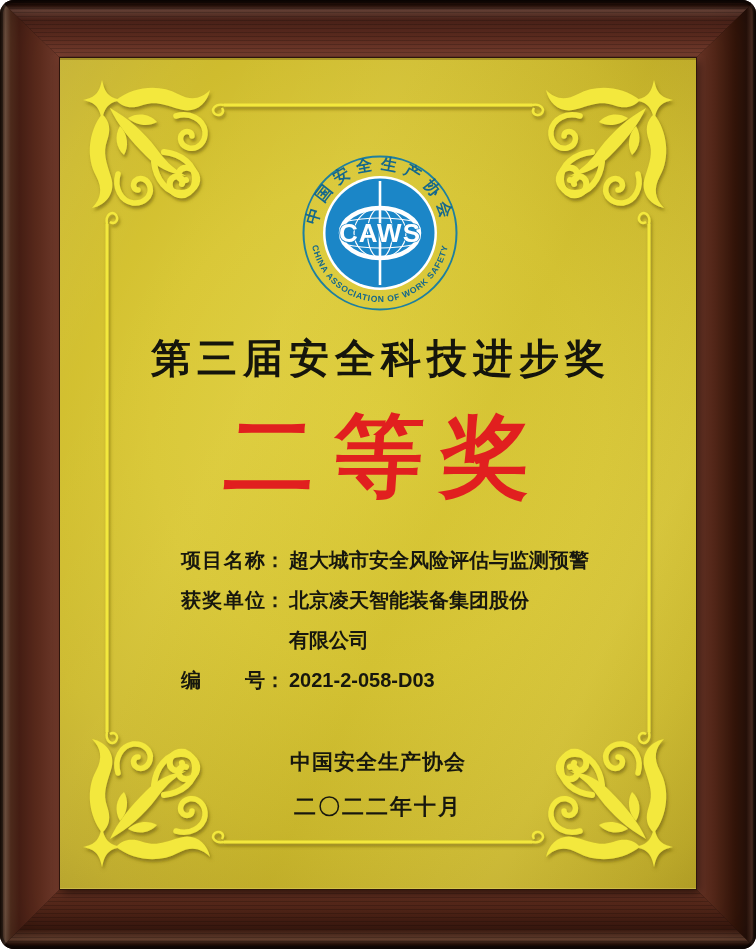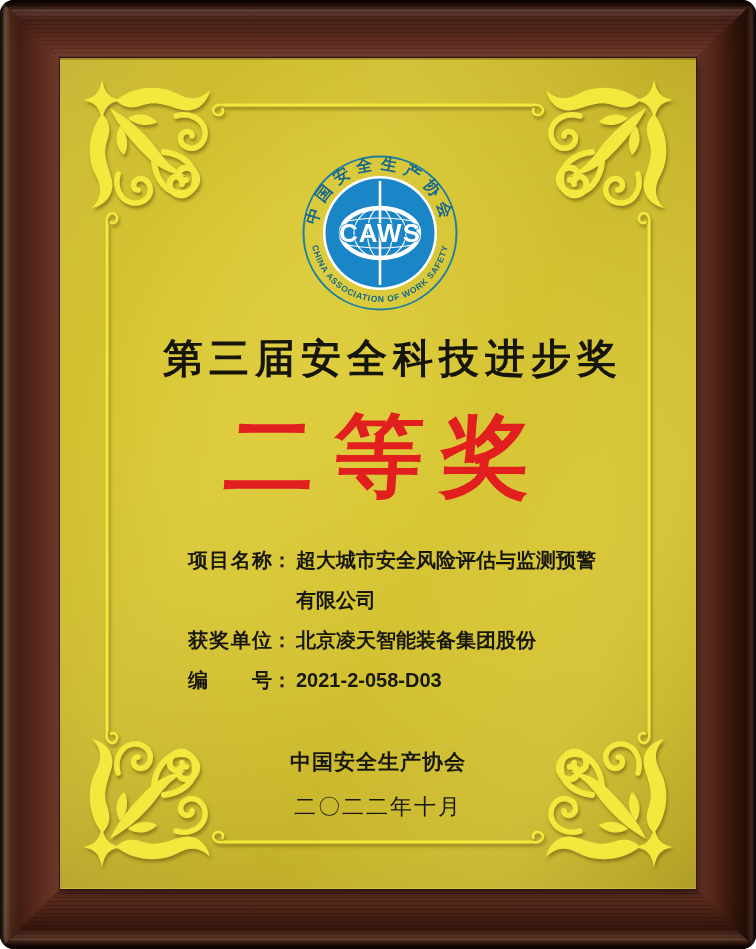--- a/index.html
+++ b/index.html
@@ -39,32 +39,32 @@
   .plate{position:absolute;left:60px;top:58px;width:636px;height:831px;z-index:2;
     background:
       linear-gradient(115deg, rgba(255,255,235,0.08) 0%, rgba(255,255,235,0) 16%, rgba(255,255,235,0.05) 34%, rgba(60,50,0,0.04) 58%, rgba(255,255,235,0.06) 80%, rgba(60,50,0,0.05) 100%),
       radial-gradient(ellipse 85% 70% at 50% 44%, #e0cf3a 0%, #d9c734 42%, #cdba2d 72%, #bfab29 92%, #b5a126 100%);
     box-shadow:0 0 0 1px #2e150c, inset 0 2px 0 rgba(120,100,20,0.45), inset 0 -1px 0 rgba(255,244,140,0.25), 3px 4px 9px rgba(0,0,0,0.45);}
   .deco{position:absolute;left:0;top:0;pointer-events:none;}
 
   
   .logo{position:absolute;left:240px;top:95px;width:160px;height:160px;}
   .title{position:absolute;left:0;top:273px;width:100%;text-align:center;
-    font-size:40px;font-weight:bold;color:#15150c;letter-spacing:6px;text-indent:6px;padding-left:12px;}
+    font-size:40px;font-weight:bold;color:#15150c;letter-spacing:6px;text-indent:6px;}
   .grade{position:absolute;left:0;top:338px;width:100%;text-align:center;
     font-size:90px;font-weight:800;color:#e11f1f;letter-spacing:18px;text-indent:18px;
     transform:skewX(-4deg);}
-  .info{position:absolute;left:128px;top:482px;width:470px;color:#17170e;}
+  .info{position:absolute;left:121px;top:482px;width:470px;color:#17170e;}
   .info-line{height:40px;line-height:40px;font-size:20px;white-space:nowrap;}
   .flabel{display:inline-block;width:84px;font-weight:bold;text-align:justify;text-align-last:justify;vertical-align:top;}
   .fcolon{display:inline-block;width:24px;font-weight:bold;vertical-align:top;}
   .fvalue{font-weight:bold;}
   .footer{position:absolute;left:0;top:690px;width:100%;text-align:center;color:#17170e;}
   .issuer{font-size:21px;font-weight:bold;letter-spacing:1px;}
-  .date{margin-top:16px;font-size:22px;font-weight:normal;letter-spacing:2px;}
+  .date{margin-top:16px;font-size:22px;font-weight:bold;letter-spacing:2px;}
 </style>
 </head>
 <body>
 
 <div class="plaque">
   <div class="rail rail-top grainA"></div>
   <div class="rail rail-bottom grainA"></div>
   <div class="rail rail-left grainA"></div>
   <div class="rail rail-right grainA"></div>
 
@@ -130,24 +130,24 @@
     </svg>
 
     <div class="title">第三届安全科技进步奖</div>
     <div class="grade">二等奖</div>
 
     <div class="info">
       <div class="info-line">
         <span class="flabel">项目名称</span><span class="fcolon">：</span><span class="fvalue">超大城市安全风险评估与监测预警</span>
       </div>
       <div class="info-line">
-        <span class="flabel"></span><span class="fcolon"></span><span class="fvalue">有限公司</span>
+        <span class="flabel">获奖单位</span><span class="fcolon">：</span><span class="fvalue">北京凌天智能装备集团股份</span>
       </div>
       <div class="info-line">
-        <span class="flabel">获奖单位</span><span class="fcolon">：</span><span class="fvalue">北京凌天智能装备集团股份</span>
+        <span class="flabel"></span><span class="fcolon"></span><span class="fvalue">有限公司</span>
       </div>
       <div class="info-line">
         <span class="flabel">编号</span><span class="fcolon">：</span><span class="fvalue">2021-2-058-D03</span>
       </div>
     </div>
 
     <div class="footer">
       <div class="issuer">中国安全生产协会</div>
       <div class="date">二〇二二年十月</div>
     </div>

